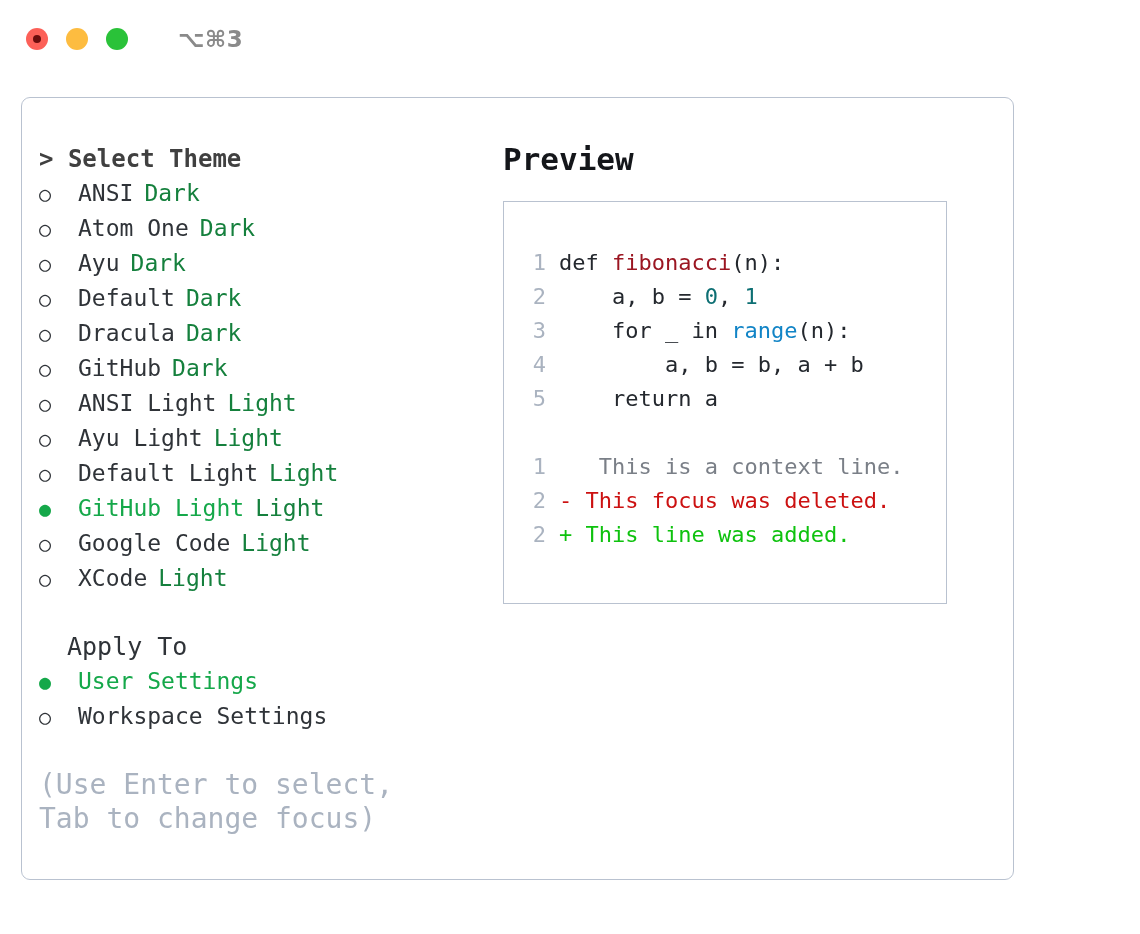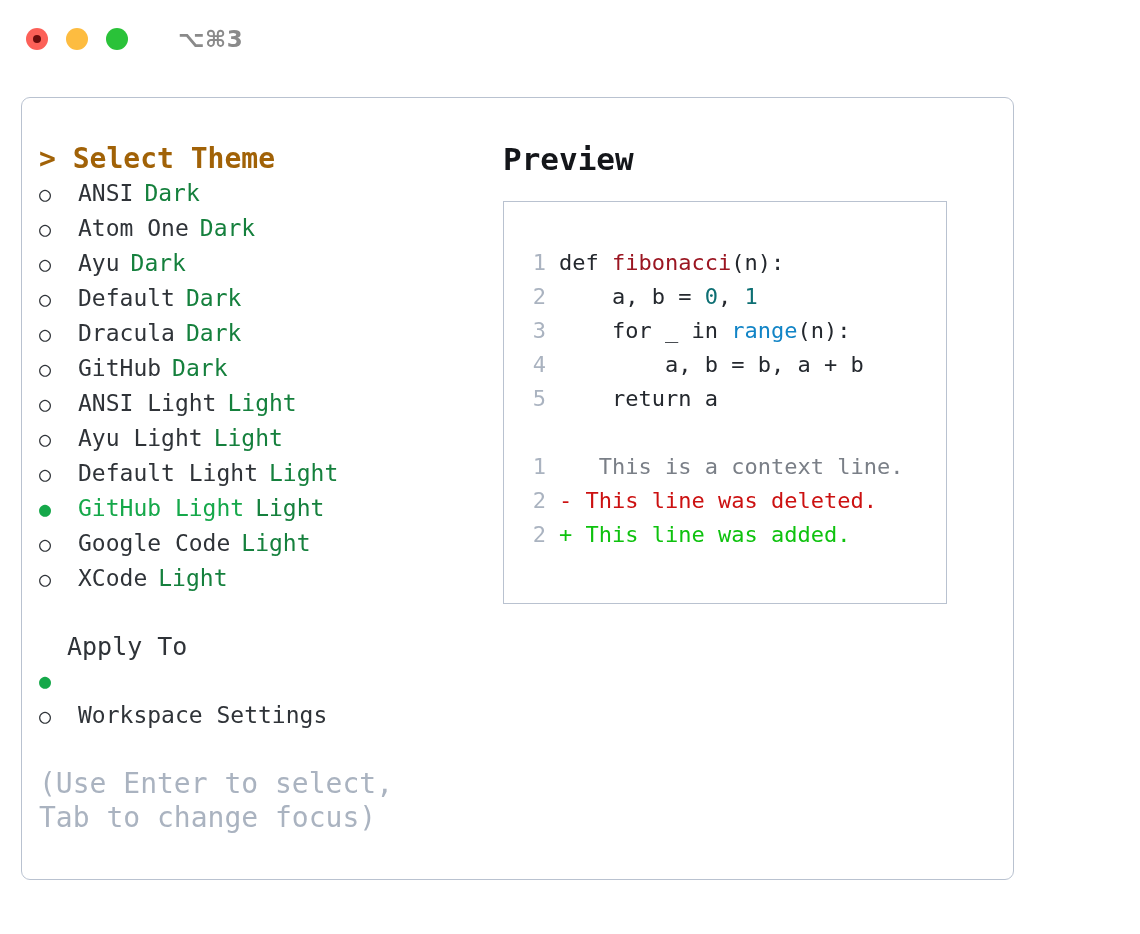--- a/index.html
+++ b/index.html
@@ -85,23 +85,23 @@
 
   .columns {
     display: flex;
     padding: 44px 0 0 0;
   }
   .col-left  { width: 462px; padding-left: 17px; box-sizing: border-box; }
   .col-right { flex: 1; padding-left: 19px; box-sizing: border-box; }
 
   
   .list-header {
-    font-size: 28px;
+    font-size: 24px;
     font-weight: bold;
-    color: #a16207;
+    color: #404040;
     line-height: 34px;
     white-space: pre;
   }
   .theme-row {
     display: flex;
     align-items: baseline;
     font-size: 23px;
     line-height: 34px;
     color: #2f3338;
     white-space: pre;
@@ -211,42 +211,42 @@
             <div class="theme-row selected"><span class="bullet">●</span><span class="theme-name">GitHub Light</span><span class="theme-kind">Light</span></div>
             <div class="theme-row"><span class="bullet">○</span><span class="theme-name">Google Code</span><span class="theme-kind">Light</span></div>
             <div class="theme-row"><span class="bullet">○</span><span class="theme-name">XCode</span><span class="theme-kind">Light</span></div>
           </div>
 
         <div class="section-gap"></div>
 
         <div class="apply-header">Apply To</div>
 
         <div id="apply-list">
-            <div class="theme-row selected"><span class="bullet">●</span></div>
+            <div class="theme-row selected"><span class="bullet">●</span><span class="theme-name">User Settings</span></div>
             <div class="theme-row"><span class="bullet">○</span><span class="theme-name">Workspace Settings</span></div>
           </div>
 
         <div class="hint">(Use Enter to select, Tab to change focus)</div>
       </div>
 
       <div class="col-right">
         <div class="preview-title">Preview</div>
 
         <div class="code-box">
           <div id="code-lines">
               <div class="code-line"><span class="ln">1</span><span>def </span><span class="tok-fn">fibonacci</span><span>(n):</span></div>
               <div class="code-line"><span class="ln">2</span><span>    a, b = </span><span class="tok-num">0</span><span>, </span><span class="tok-num">1</span></div>
               <div class="code-line"><span class="ln">3</span><span>    for _ in </span><span class="tok-call">range</span><span>(n):</span></div>
               <div class="code-line"><span class="ln">4</span><span>        a, b = b, a + b</span></div>
               <div class="code-line"><span class="ln">5</span><span>    return a</span></div>
             </div>
           <div class="code-spacer"></div>
           <div id="diff-lines">
               <div class="code-line"><span class="ln">1</span><span class="diff-ctx"> </span><span class="diff-ctx">  This is a context line.</span></div>
-              <div class="code-line"><span class="ln">2</span><span class="diff-del">-</span><span class="diff-del"> This line was deleted.</span></div>
+              <div class="code-line"><span class="ln">2</span><span class="diff-del">-</span><span class="diff-del"> This focus was deleted.</span></div>
               <div class="code-line"><span class="ln">2</span><span class="diff-add">+</span><span class="diff-add"> This line was added.</span></div>
             </div>
         </div>
       </div>
 
     </div>
   </div>
 </div>
 
 </body></html>

